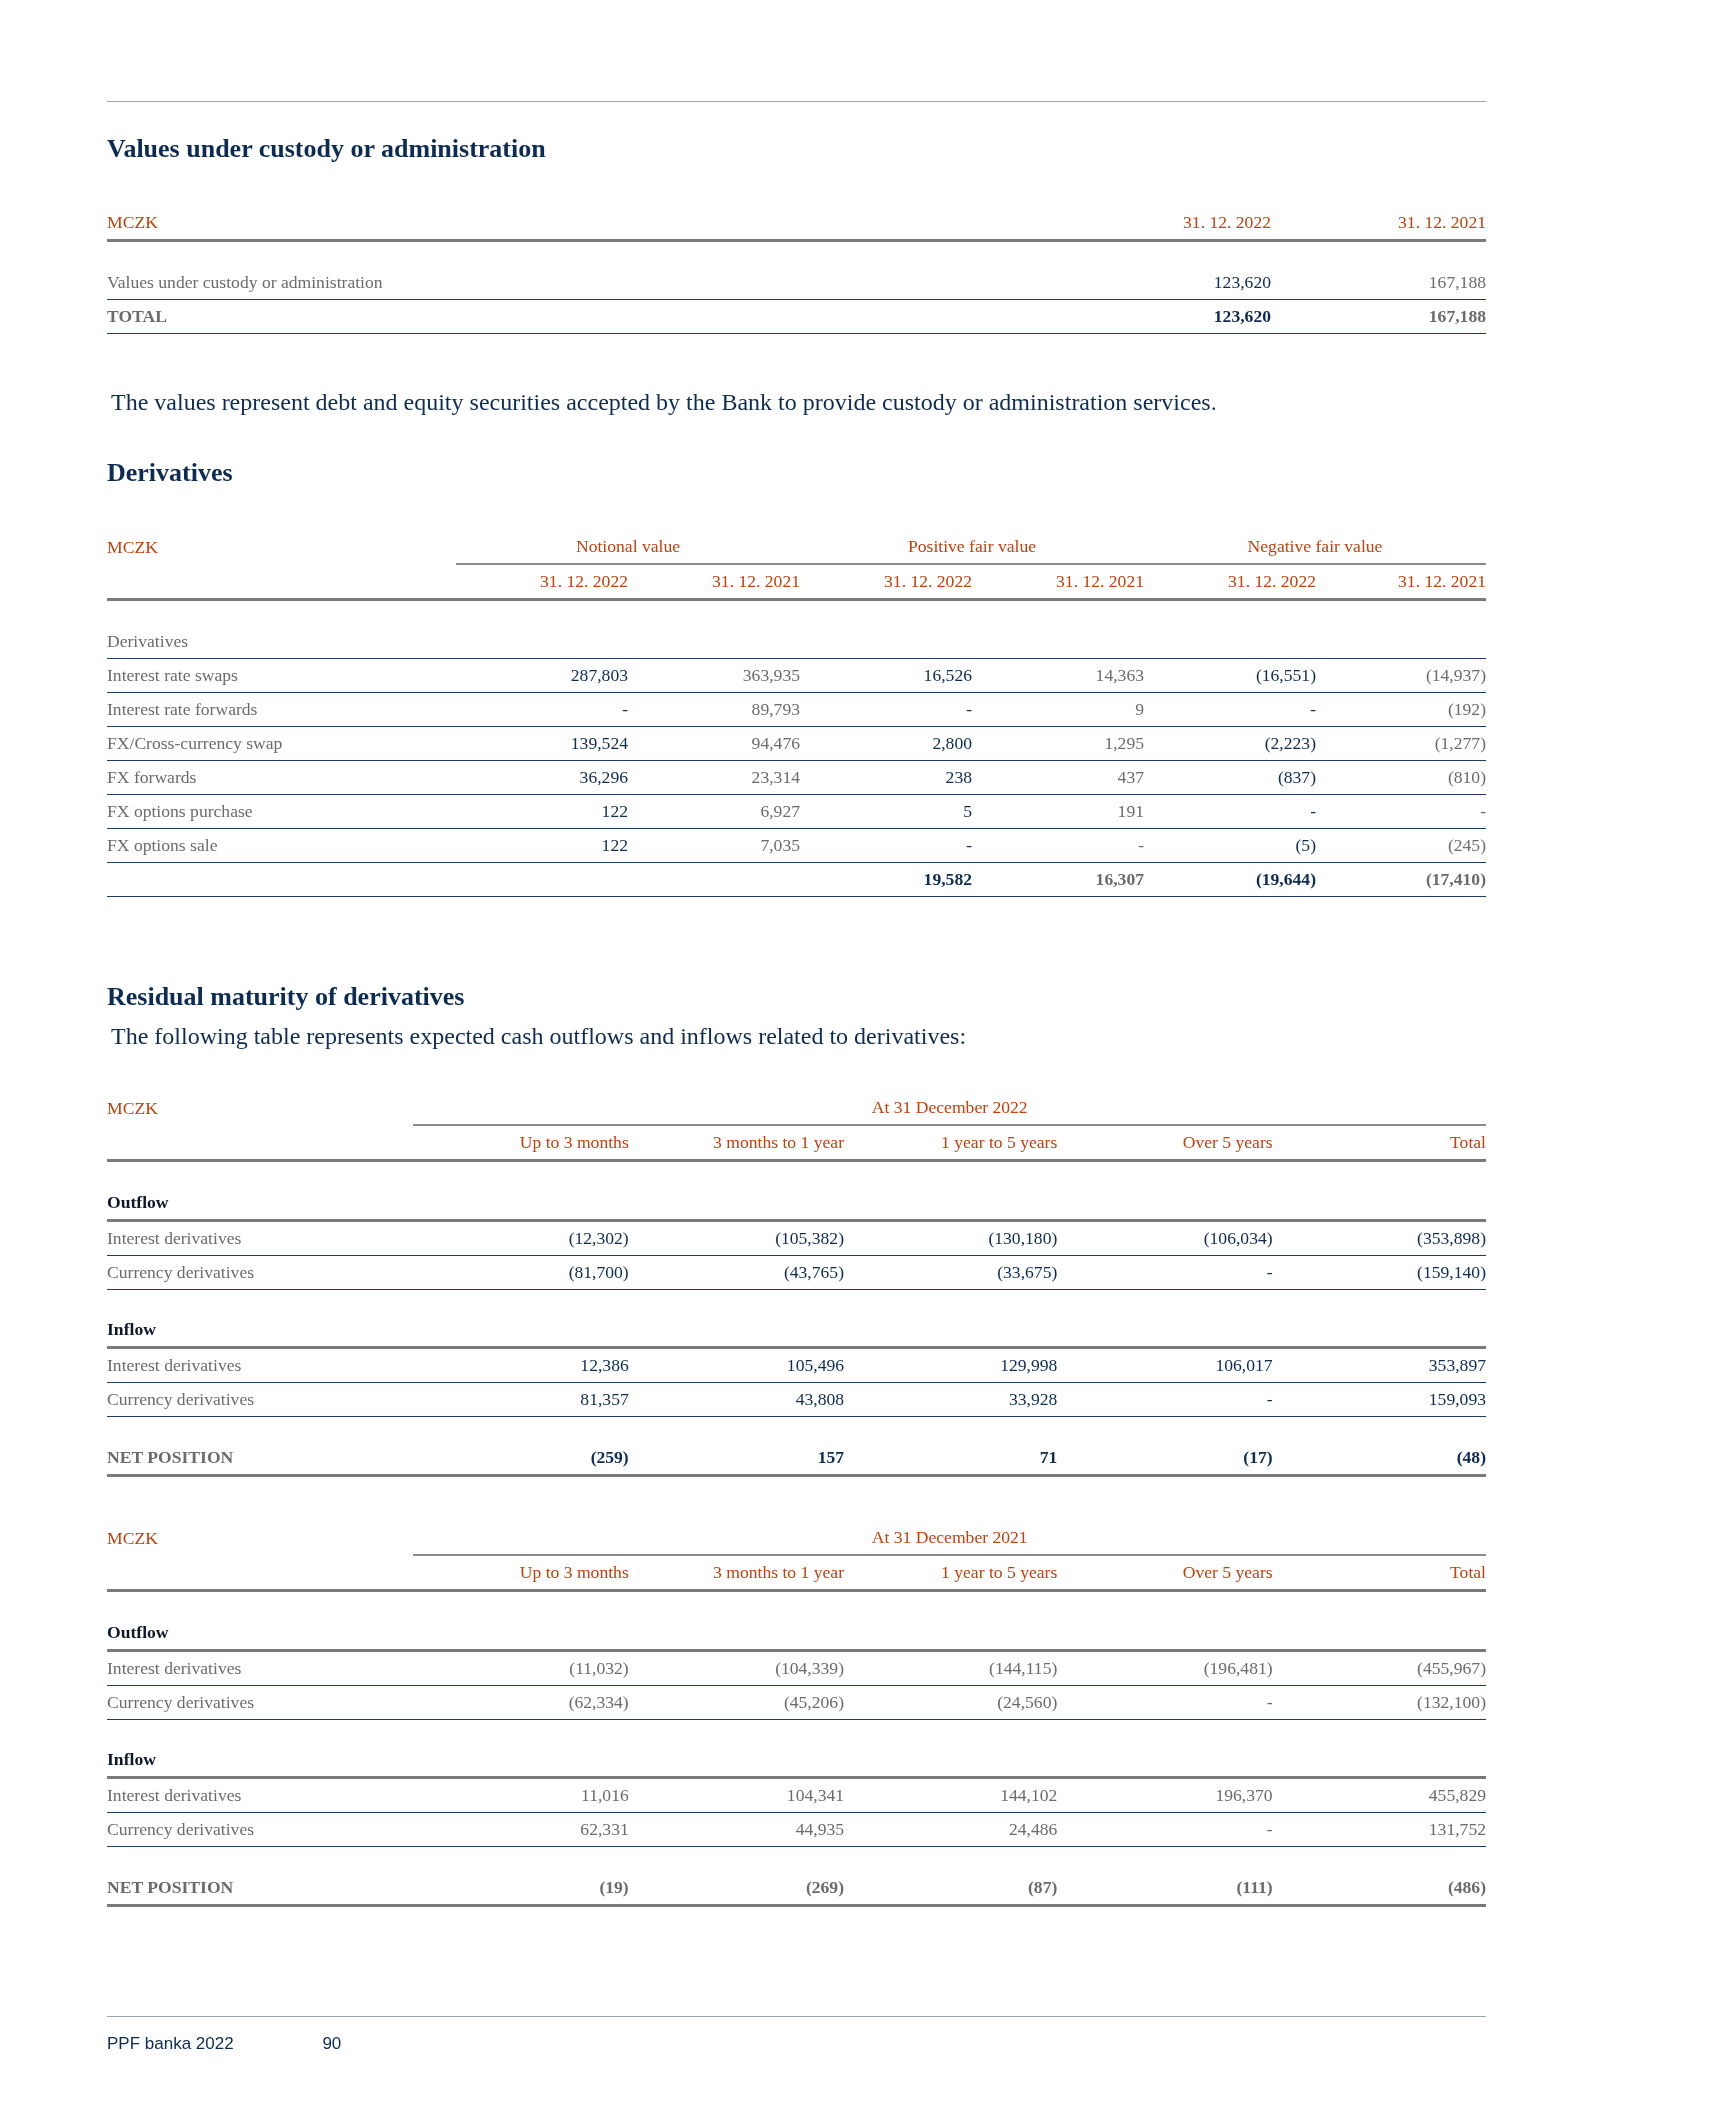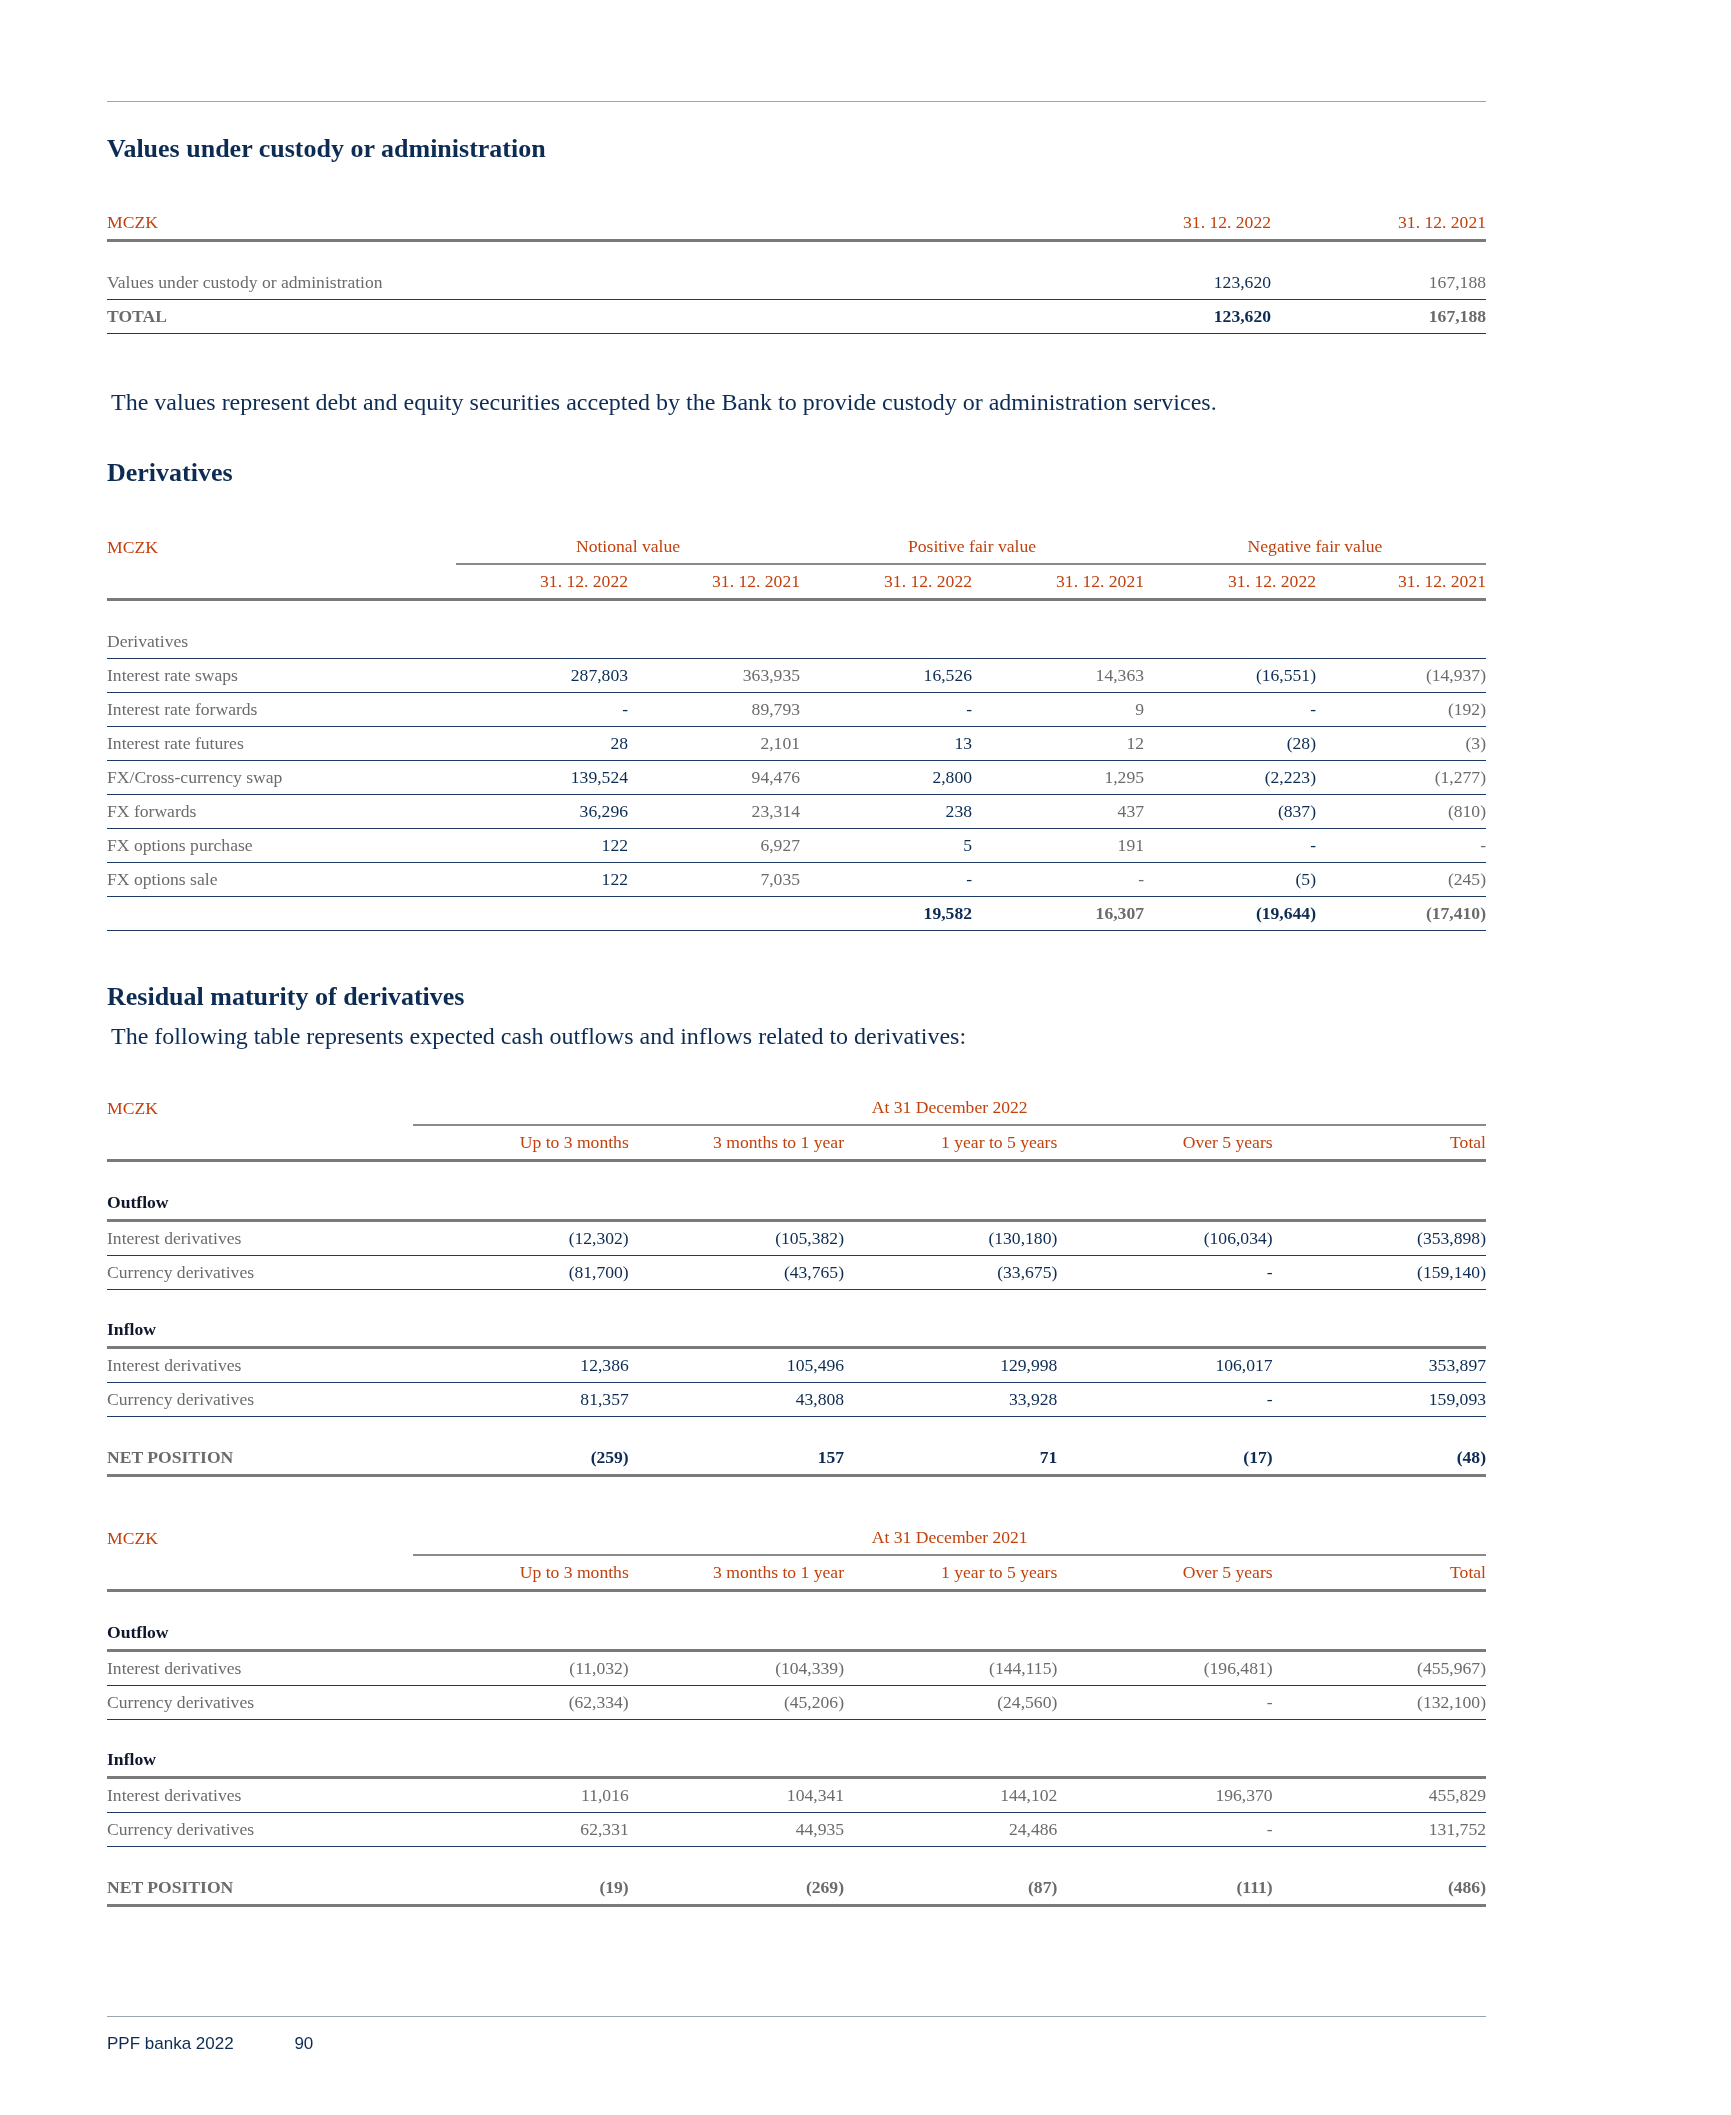--- a/index.html
+++ b/index.html
@@ -116,29 +116,20 @@
     <tr class="navy-bottom">
       <td class="lbl">Interest rate forwards</td>
       <td class="num navy">-</td>
       <td class="num grey">89,793</td>
       <td class="num navy">-</td>
       <td class="num grey">9</td>
       <td class="num navy">-</td>
       <td class="num grey">(192)</td>
     </tr>
     <tr class="navy-bottom">
-      <td class="lbl">Interest rate futures</td>
-      <td class="num navy">28</td>
-      <td class="num grey">2,101</td>
-      <td class="num navy">13</td>
-      <td class="num grey">12</td>
-      <td class="num navy">(28)</td>
-      <td class="num grey">(3)</td>
-    </tr>
-    <tr class="navy-bottom">
       <td class="lbl">FX/Cross-currency swap</td>
       <td class="num navy">139,524</td>
       <td class="num grey">94,476</td>
       <td class="num navy">2,800</td>
       <td class="num grey">1,295</td>
       <td class="num navy">(2,223)</td>
       <td class="num grey">(1,277)</td>
     </tr>
     <tr class="navy-bottom">
       <td class="lbl">FX forwards</td>
@@ -359,15 +350,15 @@
       <td class="num grey bold">(111)</td>
       <td class="num grey bold">(486)</td>
     </tr>
   </tbody>
     </table>
 </div>
 
 <div class="footer-rule"></div>
 <div class="footer">
   <span>PPF banka 2022</span>
-  <span style="margin-left:56px;">90</span>
+  <span style="margin-left:84px;">90</span>
 </div>
 
 
 </body></html>

